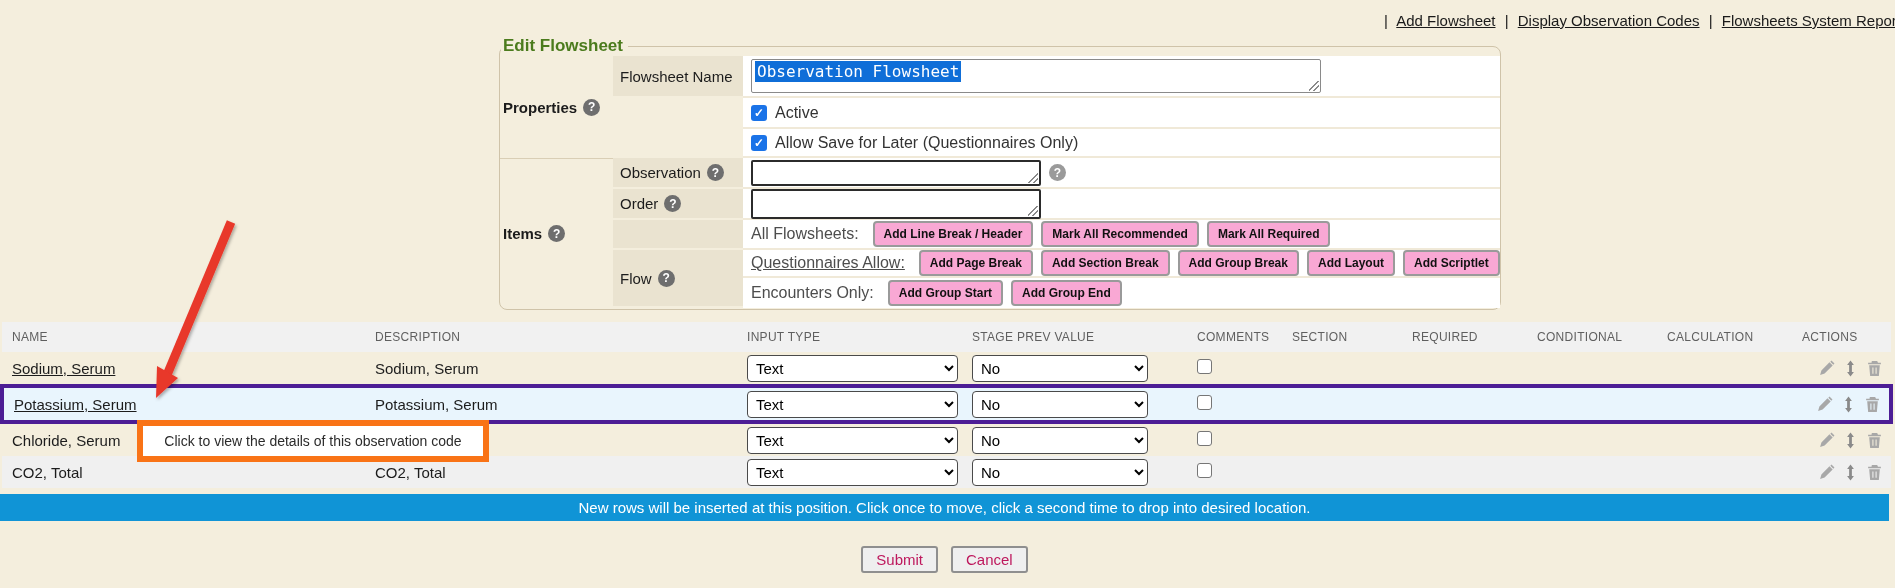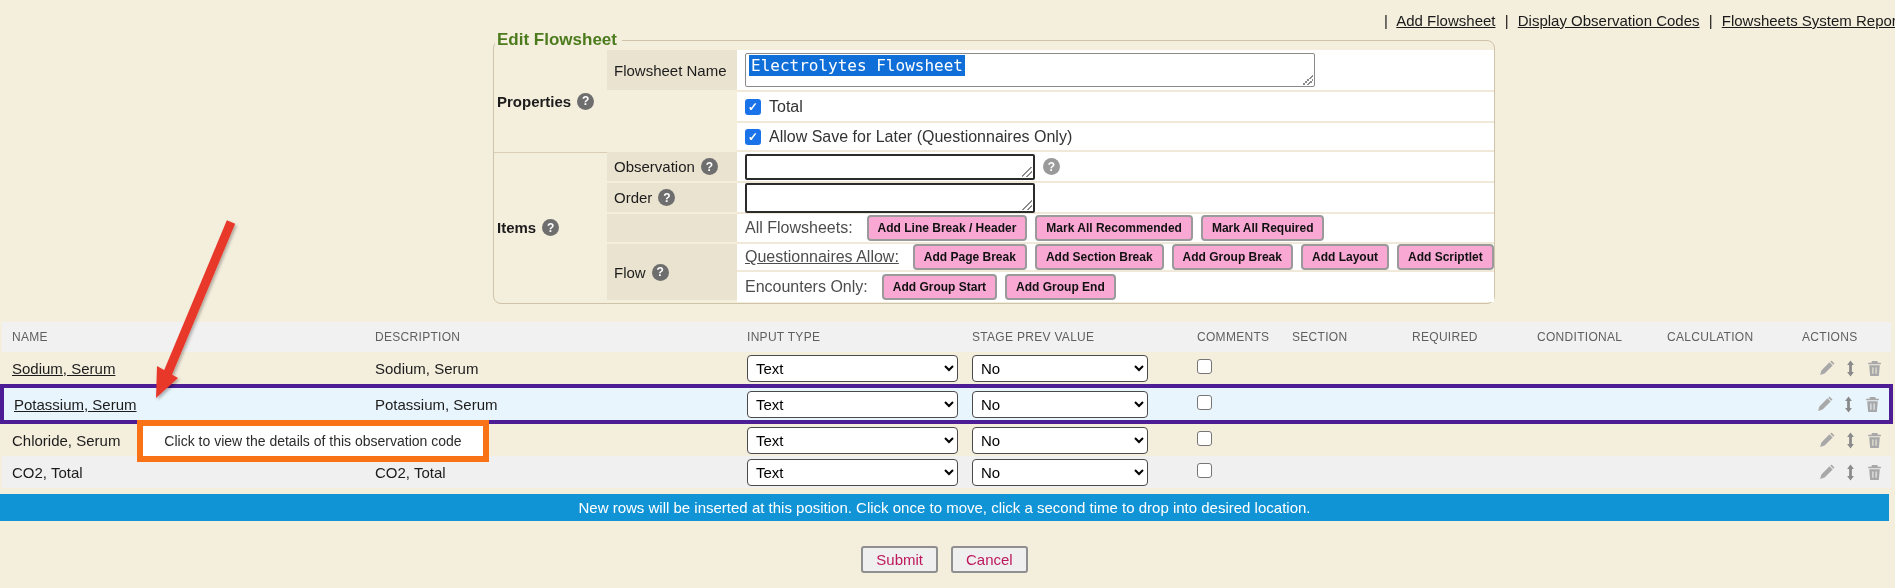--- a/index.html
+++ b/index.html
@@ -8,21 +8,21 @@
     background:#f4eedd;
     font-family:"Liberation Sans",sans-serif;
     color:#1c1c1c;
   }
   
   .top-nav{position:absolute;top:12px;right:-6px;font-size:15px;white-space:nowrap;color:#1a1a1a;}
   .top-nav a{color:#1a1a1a;text-decoration:underline;cursor:pointer;}
   .top-nav .sep{text-decoration:none;padding:0 5px;}
   
   fieldset.fs{
-    position:absolute;left:493px;top:30px;width:902px;margin:0;padding:0 0 1px 0;
+    position:absolute;left:493px;top:30px;width:902px;margin:6px;padding:0 0 1px 0;
     border:1px solid #cfc3a9;border-radius:8px;background:transparent;
   }
   fieldset.fs legend{
     color:#4b7b1d;font-weight:bold;font-size:17px;padding:0 5px 0 2px;margin-left:1px;
   }
   .form-grid{
     display:grid;
     grid-template-columns:113px 130px 1fr;
     grid-template-rows:42px 31px 29px 31px 31px 30px 28px 30px;
     width:100%;
@@ -119,28 +119,28 @@
     <div class="c1 items">
       <span>Items</span>
       <span class="qicon">?</span>
     </div>
 
     <div class="c2" style="grid-row:1">
       <span>Flowsheet Name</span>
     </div>
     <div class="c3" style="grid-row:1">
       <div class="ta ta-name">
-        <span class="sel">Electrolytes Flowsheet</span>
+        <span class="sel">Observation Flowsheet</span>
         <span class="grip"></span>
       </div>
     </div>
 
     <div class="c3" style="grid-row:2">
       <span class="cbx-on"></span>
-      <span class="opt-label">Total</span>
+      <span class="opt-label">Active</span>
     </div>
     <div class="c3" style="grid-row:3">
       <span class="cbx-on"></span>
       <span class="opt-label">Allow Save for Later (Questionnaires Only)</span>
     </div>
 
     <div class="c2" style="grid-row:4">
       <span>Observation</span>
       <span class="qicon">?</span>
     </div>

